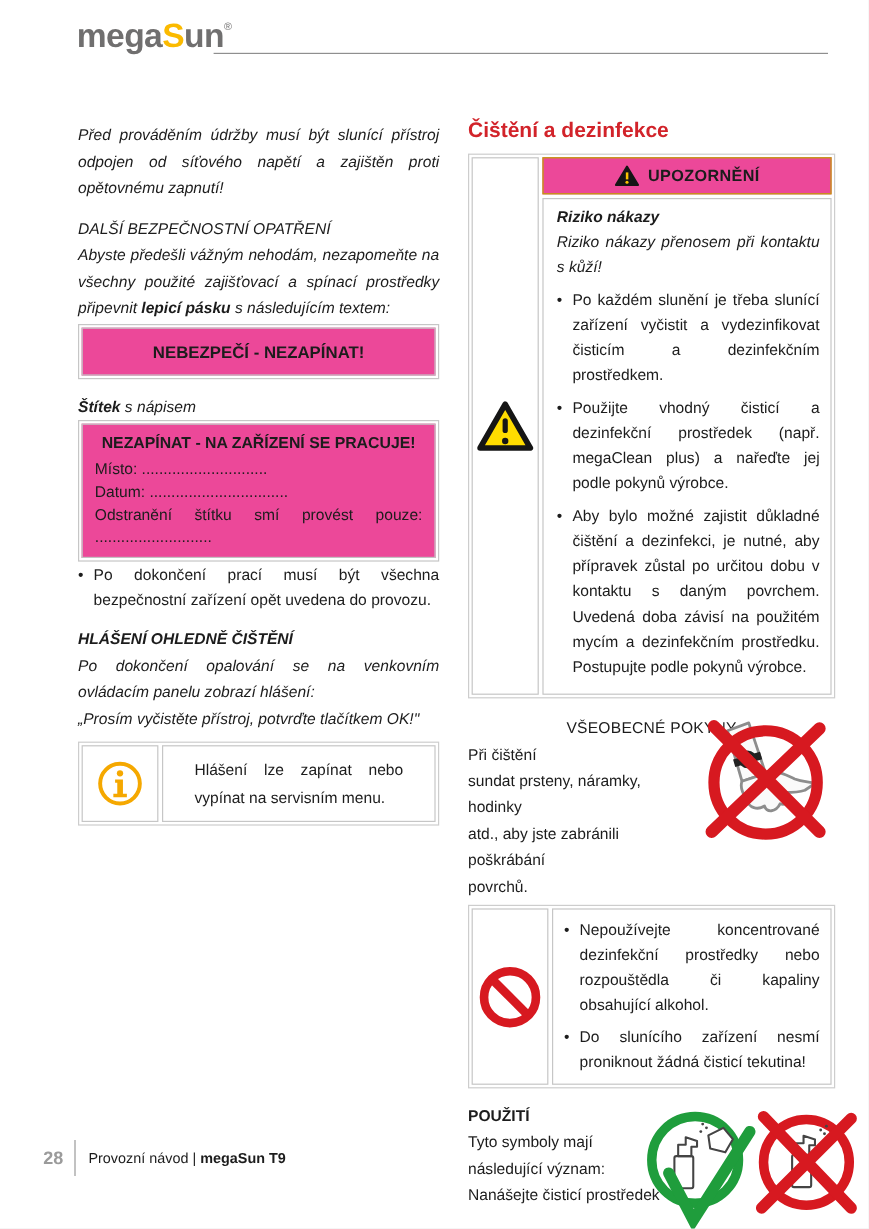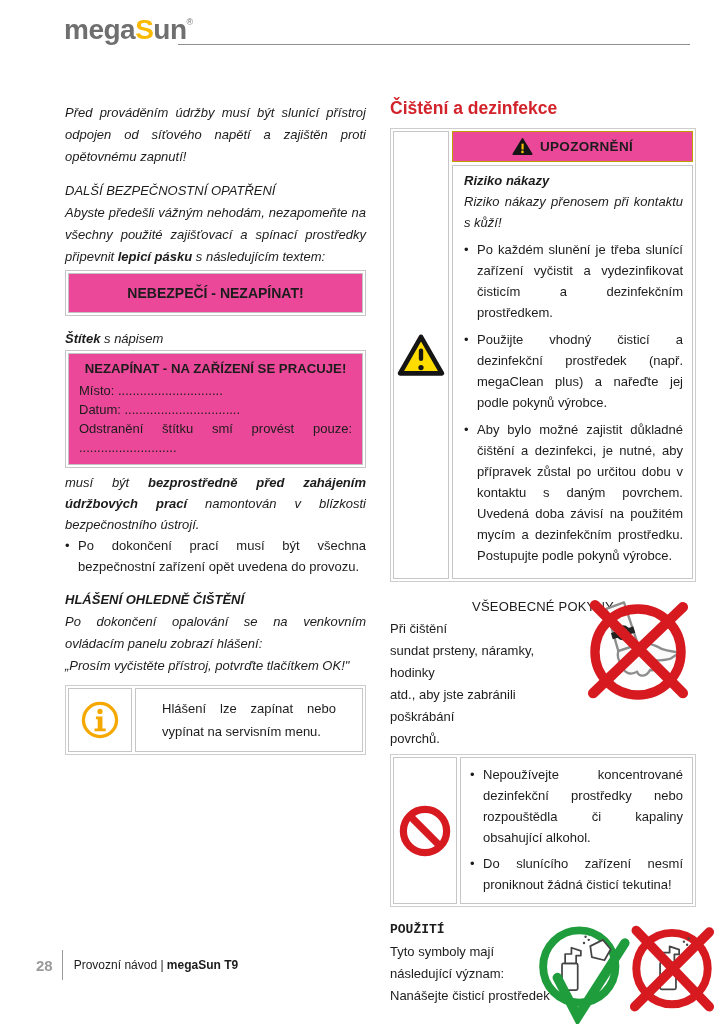--- a/index.html
+++ b/index.html
@@ -14,21 +14,21 @@
   .logo .ls{color:#FBBA00;}
   .logo .reg{font-size:9px;color:#706F6F;vertical-align:14px;font-weight:normal;}
   .header-rule{position:absolute;left:178px;top:44px;width:512px;height:1px;background:#8f8f8f;}
 
   
   .col{position:absolute;top:102px;font-size:13px;line-height:22px;}
   .col-left{left:65px;width:301px;}
   .col-right{left:390px;top:97px;width:306px;}
   p{margin:0;font-style:italic;}
   .jt{text-align:justify;}
-  .bold{font-weight:bold;font-family:Liberation Mono, monospace;}
+  .bold{font-weight:bold;}
   .preline{white-space:pre-line;}
 
   
   .dbl{border:1px solid #c3c3c3;box-shadow:0 0 0 2px #fff,0 0 0 3px #c6c6c6;margin:3px;}
 
   
   .ybox{background:#ec4899;}
   .danger-box{margin-top:5px;padding:8px 6px;text-align:center;font-weight:bold;font-size:14px;}
   .stitek-line{margin-top:15px;}
   .label-box{margin-top:3px;padding:5px 10px 7px 10px;line-height:19px;}
@@ -101,21 +101,20 @@
     <p class="stitek-line"><b>Štítek</b><span> s nápisem</span></p>
 
     <div class="ybox dbl label-box">
       <div class="lb-title">NEZAPÍNAT - NA ZAŘÍZENÍ SE PRACUJE!</div>
       <div>Místo: .............................</div>
       <div>Datum: ................................</div>
       <div class="lb-just">Odstranění štítku smí provést pouze:</div>
       <div>...........................</div>
     </div>
 
-    <p class="jt p3"><span>musí být </span><b>bezprostředně před zahájením údržbových prací</b><span> namontován v blízkosti bezpečnostního ústrojí.</span></p>
 
     <div class="bullet-row">
       <span class="bm">•</span>
       <span class="bt">Po dokončení prací musí být všechna bezpečnostní zařízení opět uvedena do provozu.</span>
     </div>
 
     <p class="h-caps-b">HLÁŠENÍ OHLEDNĚ ČIŠTĚNÍ</p>
 
     <p class="jt">Po dokončení opalování se na venkovním ovládacím panelu zobrazí hlášení:</p>
     <p>„Prosím vyčistěte přístroj, potvrďte tlačítkem OK!"</p>

